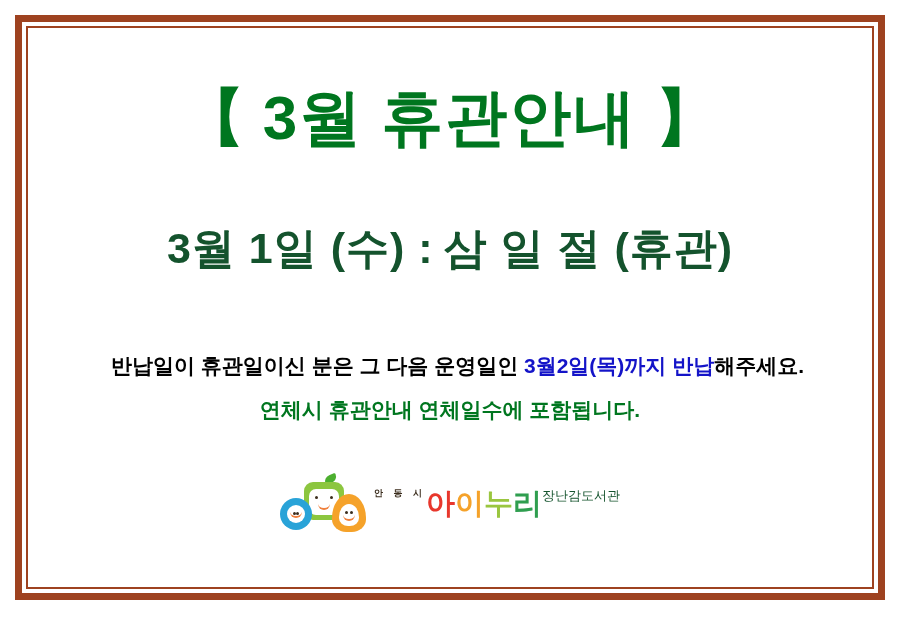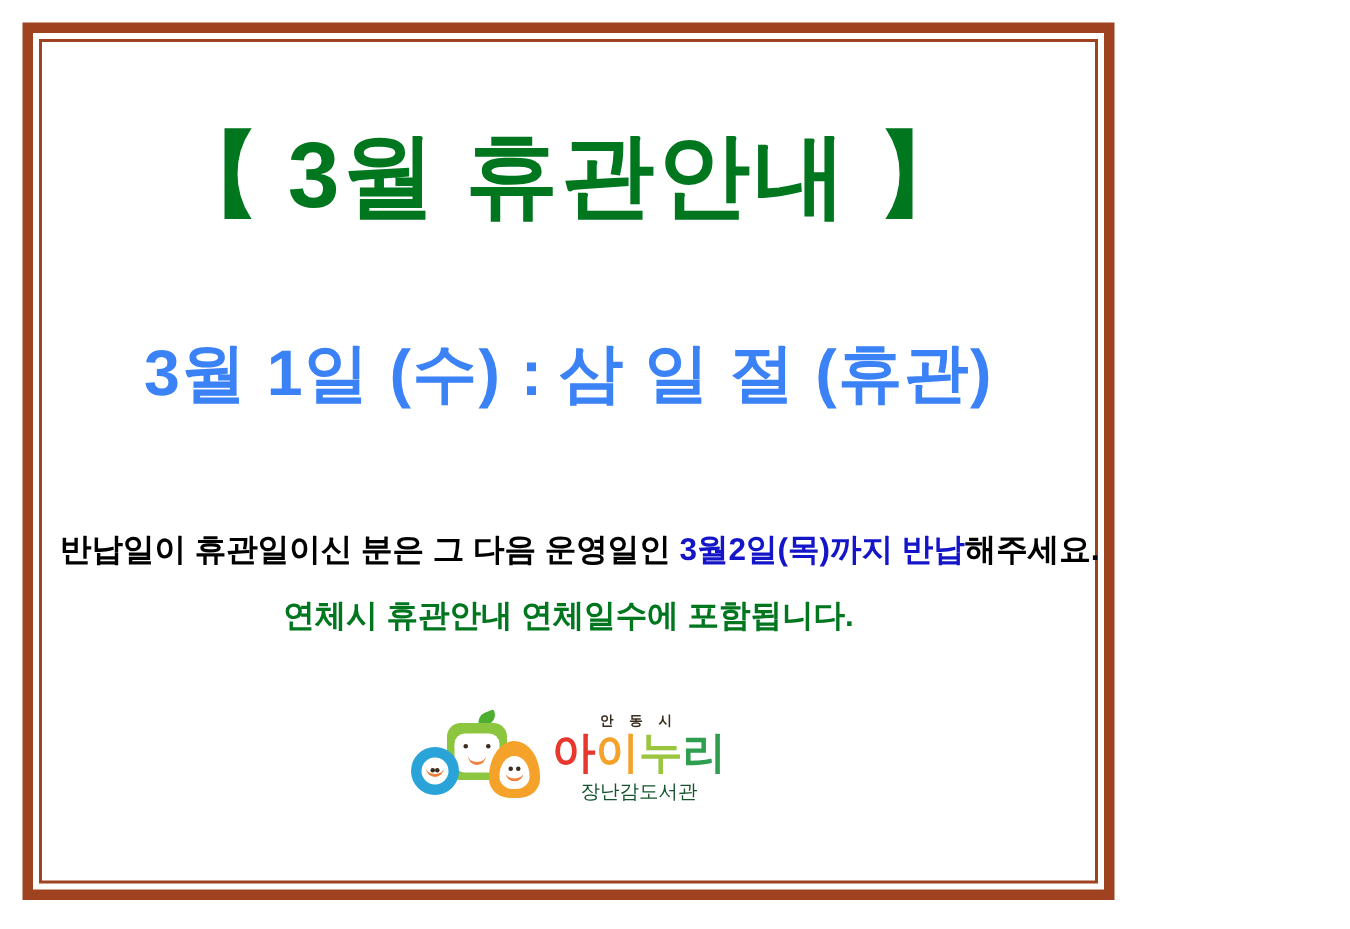--- a/index.html
+++ b/index.html
@@ -12,21 +12,21 @@
     background: #ffffff;
     font-family: "Liberation Sans", "DejaVu Sans", sans-serif;
     overflow: hidden;
   }
 
   
   .poster {
     position: absolute;
     left: 15px;
     top: 15px;
-    width: 728px;
+    width: 870px;
     height: 585px;
     box-sizing: border-box;
     background: #ffffff;
     border: 7px solid #9e4220;
   }
   .poster-inner-rule {
     position: absolute;
     left: 4px;
     top: 4px;
     right: 4px;
@@ -59,21 +59,21 @@
     letter-spacing: 0;
   }
   .title .sp {
     display: inline-block;
     width: 18px;
   }
 
   
   .dateline {
     margin-top: 68px;
-    color: #3b82f6;
+    color: #14532d;
     font-size: 43px;
     font-weight: bold;
     letter-spacing: 1px;
     white-space: nowrap;
   }
   .dateline .sp {
     display: inline-block;
     width: 10px;
   }
 
@@ -191,21 +191,21 @@
     transform: translateX(-50%);
     bottom: 5px;
     width: 12px;
     height: 5px;
     border-bottom: 2px solid #ef7f3c;
     border-radius: 0 0 12px 12px;
   }
 
   .logo-text {
     display: flex;
-    flex-direction: column;
+    flex-direction: row;
     line-height: 1;
   }
   .logo-city {
     font-size: 9px;
     font-weight: bold;
     color: #3b2d1d;
     letter-spacing: 4px;
     margin-bottom: 3px;
   }
   .logo-brand {

